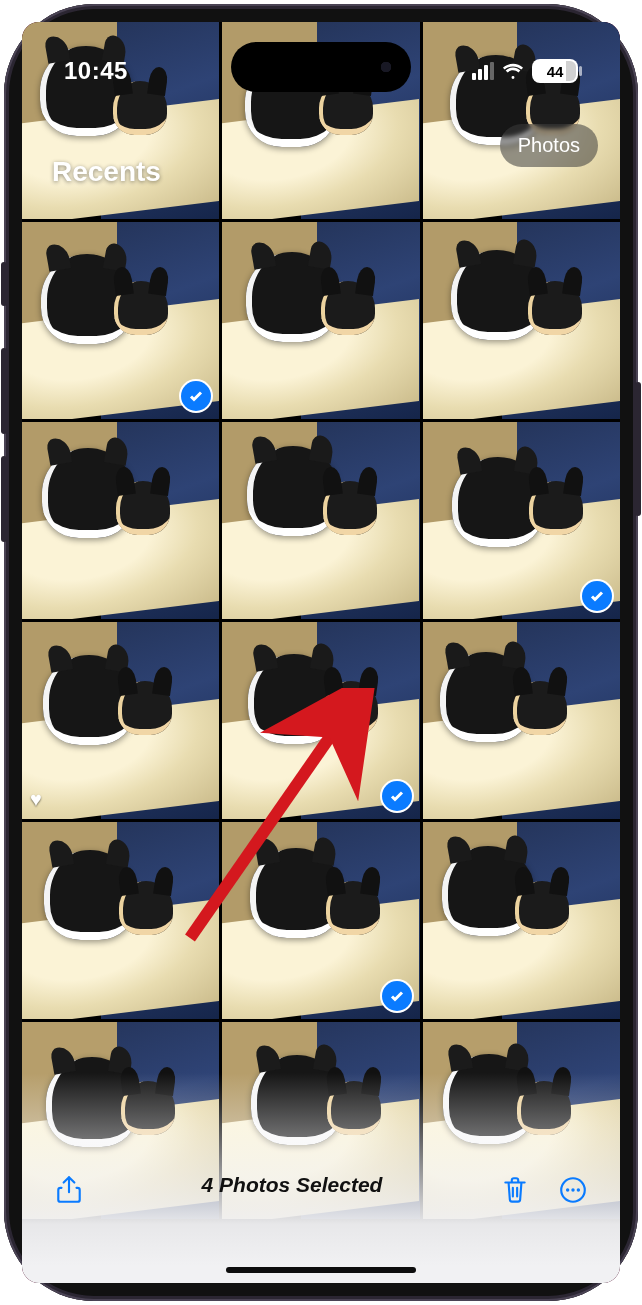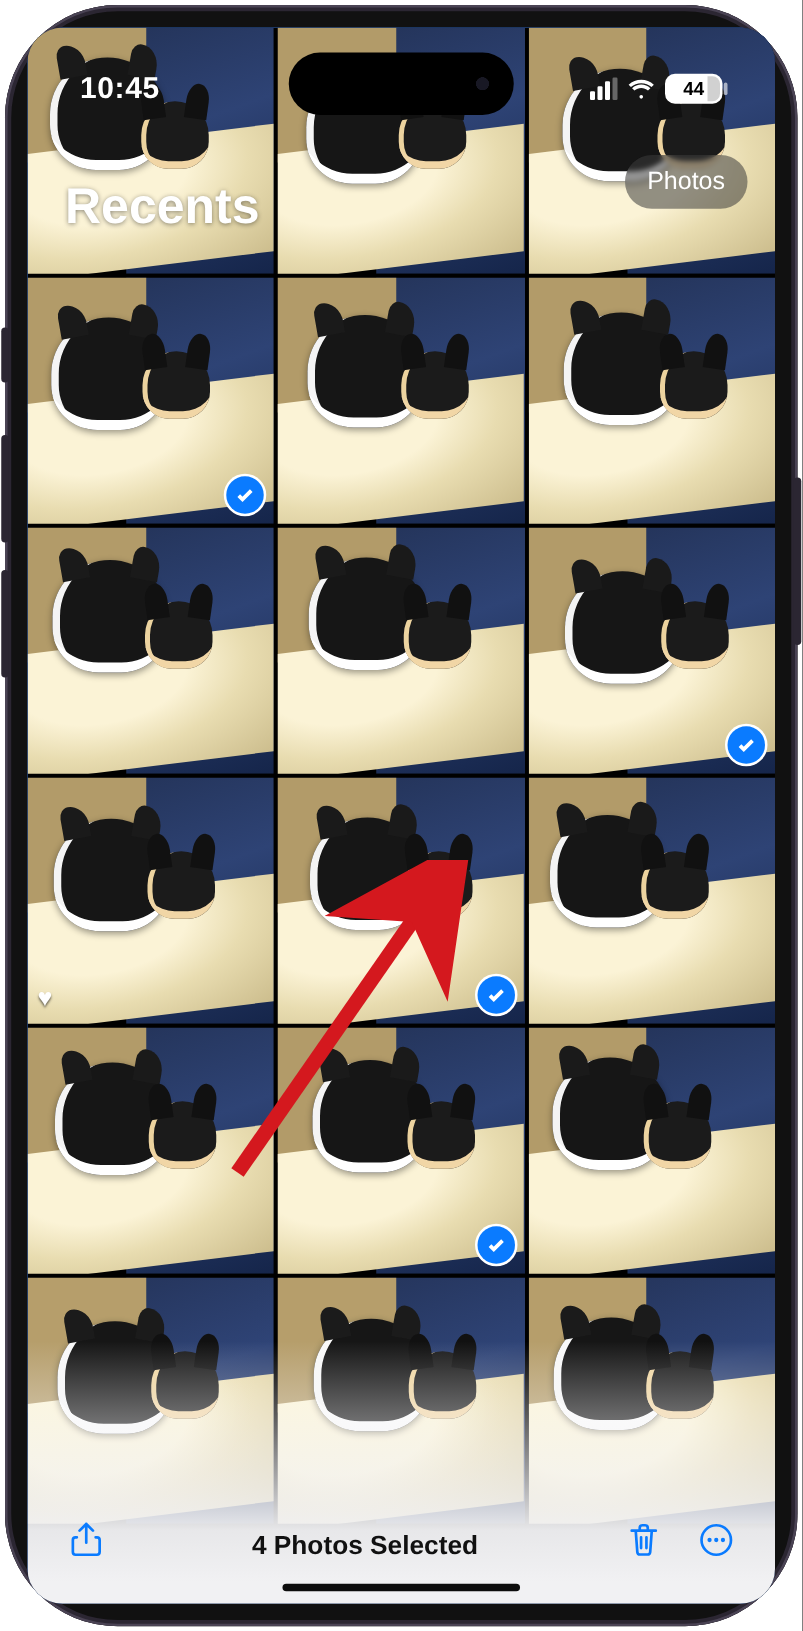--- a/index.html
+++ b/index.html
@@ -21,22 +21,22 @@
   }
   .side-btn { position: absolute; background:#2b2632; border-radius:4px; }
   .sb1 { left:-3px; top:258px; width:6px; height:44px; }
   .sb2 { left:-3px; top:344px; width:6px; height:86px; }
   .sb3 { left:-3px; top:452px; width:6px; height:86px; }
   .sb4 { right:-3px; top:378px; width:6px; height:134px; }
 
   .screen {
     width: 100%;
     height: 100%;
-    background: #3b82f6;
-    border-radius: 28px;
+    background: #ec4899;
+    border-radius: 17px;
     overflow: hidden;
     position: relative;
     display: flex;
     flex-direction: column;
   }
   .notch {
     position: absolute;
     top: 20px;
     left: 50%;
     transform: translateX(-50%);
@@ -83,21 +83,21 @@
   .batt::after{ content:""; position:absolute; right:-4px; top:7px; width:3px; height:10px; border-radius:2px; background:rgba(255,255,255,.6);}
   .batt .fill{ position:absolute; right:2px; top:2px; bottom:2px; width:22%; background:rgba(0,0,0,.18); border-radius:0 6px 6px 0;}
 
   
   .header-overlay {
     position:absolute; top:0; left:0; right:0; height:170px; z-index:30;
     pointer-events:none;
   }
   .album-title {
     position:absolute; left:30px; bottom:4px;
-    color:#fff; font-size:40px; font-weight:700;
+    color:#fff; font-size:28px; font-weight:700;
     text-shadow: 0 1px 4px rgba(0,0,0,.45);
   }
   .cancel-btn {
     position:absolute; right:22px; top:102px;
     pointer-events:auto;
     background: rgba(60,60,60,.55);
     backdrop-filter: blur(2px);
     color:#fff; font-size:20px; font-weight:500;
     padding:10px 18px; border-radius:22px;
     border:none;
@@ -170,23 +170,24 @@
 
   
   .arrow {
     position:absolute; z-index:60; pointer-events:none;
     left:148px; top:666px; width:210px; height:260px;
   }
 
   
   .toolbar {
     position:absolute; left:0; right:0; bottom:0; height:114px;
-    display:flex; align-items:flex-end; justify-content:space-between;
+    display:flex; align-items:flex-start; justify-content:space-between;
     padding: 4px 30px 34px;
     z-index:35;
+    font-style:italic;
   }
   .toolbar .center { font-size:21px; font-weight:600; color:#111;}
   .tb-right { display:flex; align-items:center; gap:24px; }
   .ic-btn { width:34px; height:34px; display:flex; align-items:center; justify-content:center; color:#0a7bff; }
   .ic-btn svg { width:30px; height:30px; fill:none; stroke:currentColor; stroke-width:2; }
   .home-ind { position:absolute; bottom:10px; left:50%; transform:translateX(-50%);
     width:190px; height:6px; border-radius:4px; background:#0d0d0d; z-index:36;}
 </style>
 </head>
 <body>

